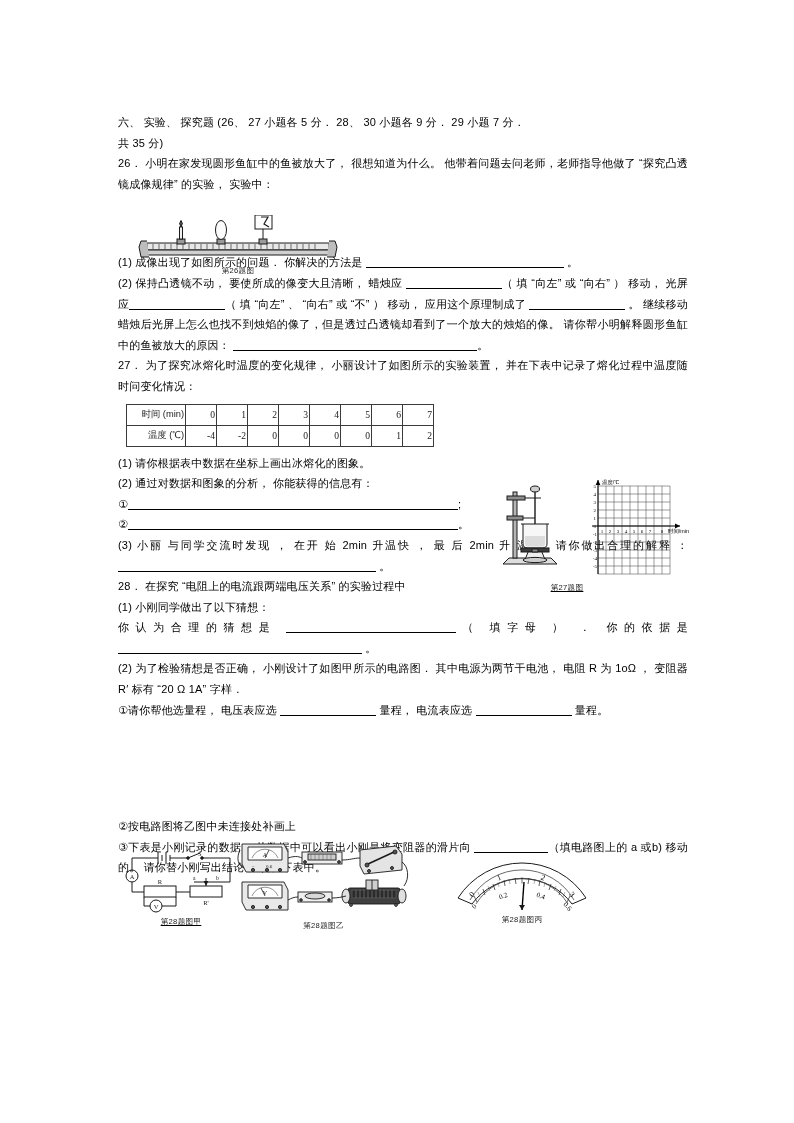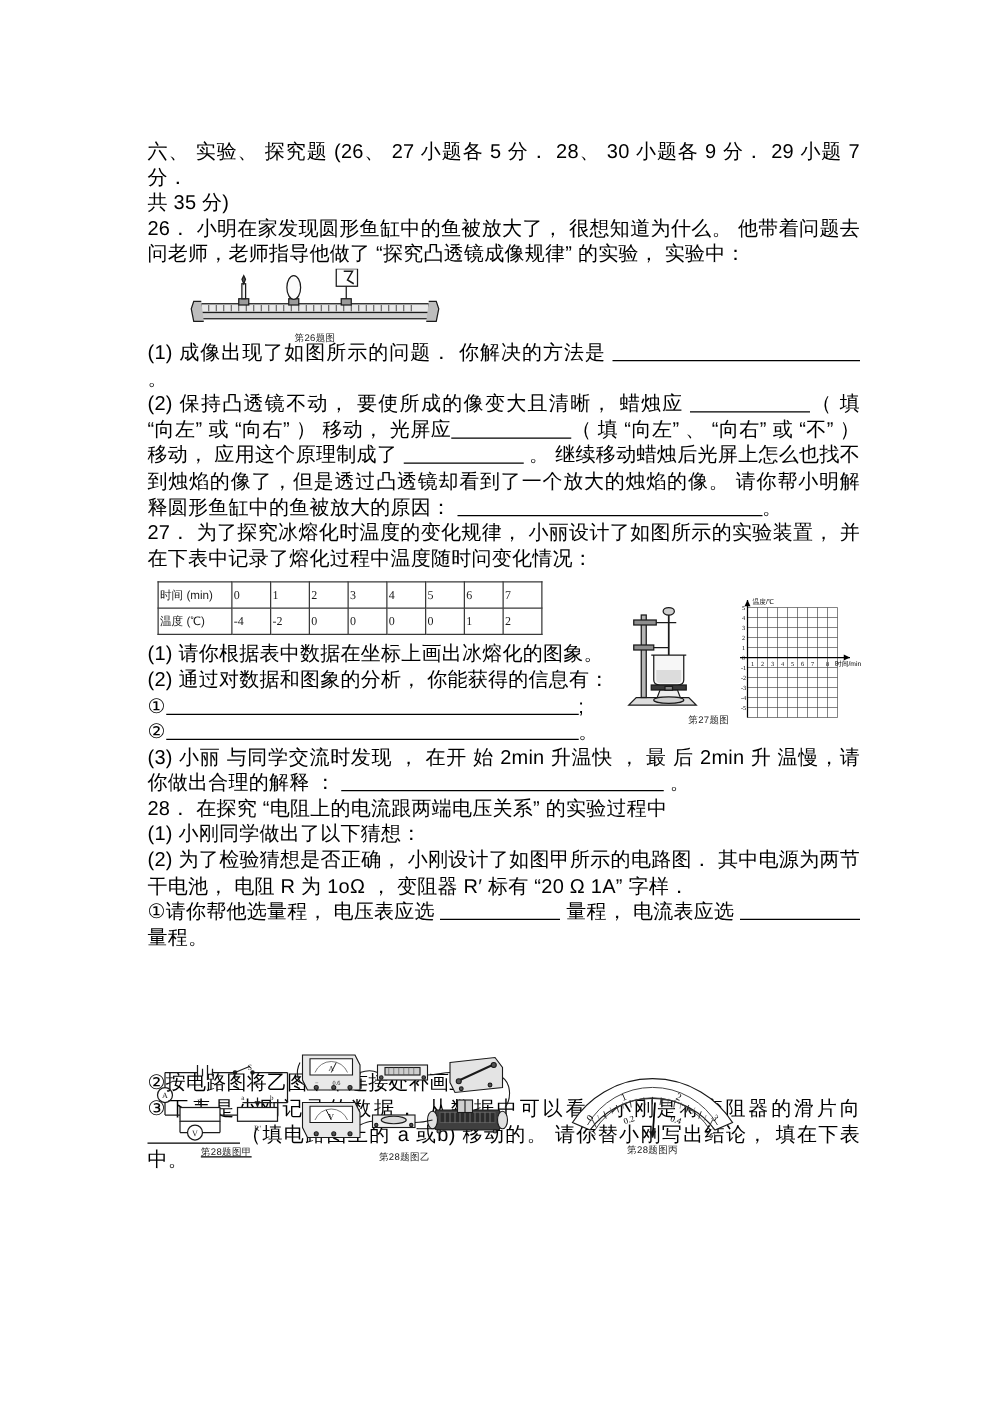--- a/index.html
+++ b/index.html
@@ -18,21 +18,21 @@
     background: #ffffff;
     overflow: hidden;
   }
   #content {
     position: absolute;
     left: 118px;
     top: 112px;
     width: 570px;
   }
   .ln {
-    font-size: 16px;
+    font-size: 11px;
     line-height: 20.6px;
     letter-spacing: 0.2px;
     white-space: pre-wrap;
     word-break: break-all;
     text-align: justify;
   }
   .blk { margin: 0; }
   .u {
     display: inline-block;
     border-bottom: 1px solid #000;
@@ -59,21 +59,21 @@
 
   
   .dtable {
     border-collapse: collapse;
     margin: 7px 0 6px 8px;
     background: #fff;
   }
   .dtable td {
     border: 1px solid #3a3a3a;
     font-size: 9.6px;
-    text-align: left;
+    text-align: right;
     color: #1a1a1a;
     height: 18px;
     font-family: "Liberation Serif", "DejaVu Serif", serif;
   }
   .dtable td.hdr {
     width: 56px;
     font-family: "Liberation Sans", sans-serif;
     font-size: 9.3px;
   }
   .dtable td.val { width: 28px; }
@@ -129,32 +129,33 @@
       </table>
 
     <p class="ln blk">(1) 请你根据表中数据在坐标上画出冰熔化的图象。</p>
     <p class="ln blk">(2) 通过对数据和图象的分析， 你能获得的信息有：</p>
     <p class="ln blk"><span>①</span><span class="u u-full"></span><span>;</span></p>
     <p class="ln blk"><span>②</span><span class="u u-full"></span><span>。</span></p>
     <p class="ln blk"><span>(3) 小丽 与同学交流时发现 ， 在开 始 2min 升温快 ， 最 后 2min 升 温慢，请你做出合理的解释 ： </span><span class="u u-wide"></span><span> 。</span></p>
 
     <p class="ln blk">28． 在探究 “电阻上的电流跟两端电压关系” 的实验过程中</p>
     <p class="ln blk">(1) 小刚同学做出了以下猜想：</p>
+    <p class="ln blk"><span>你认为合理的猜想是 </span><span class="u u-lg"></span><span>（ 填字母 ） ． 你的依据是</span><span class="u u-ans"></span><span> 。</span></p>
 
     <p class="ln blk">(2) 为了检验猜想是否正确， 小刚设计了如图甲所示的电路图． 其中电源为两节干电池， 电阻 R 为 1oΩ ， 变阻器 R′ 标有 “20 Ω 1A” 字样．</p>
     <p class="ln blk"><span>①请你帮他选量程， 电压表应选 </span><span class="u u-md"></span><span> 量程， 电流表应选 </span><span class="u u-md"></span><span> 量程。</span></p>
 
     <div class="spacer-28"></div>
 
     <p class="ln blk">②按电路图将乙图中未连接处补画上</p>
     <p class="ln blk"><span>③下表是小刚记录的数据． 从数据中可以看出小刚是将变阻器的滑片向 </span><span class="u u-sm"></span><span>（填电路图上的 a 或b) 移动的。 请你替小刚写出结论， 填在下表中。</span></p>
 
   </div>
 
-  <div class="fig" style="left:147px; top:215px; width:210px;">
+  <div class="fig" style="left:133px; top:215px; width:210px;">
     <svg width="210" height="50" viewBox="0 0 210 50">
       <g stroke="#1a1a1a" fill="none" stroke-width="1">
 
         <rect x="14" y="28" width="182" height="7" fill="#e8e8e8" stroke="#1a1a1a"></rect>
         <rect x="14" y="35" width="182" height="5" fill="#cfcfcf" stroke="#1a1a1a"></rect>
 
         <g stroke="#333" stroke-width="0.7">
           <line x1="20" y1="29" x2="20" y2="34"></line>
             <line x1="26" y1="29" x2="26" y2="34"></line>
           <line x1="32" y1="29" x2="32" y2="34"></line>
@@ -304,21 +305,21 @@
         <text x="42" y="57">3</text>
         <text x="50" y="57">4</text>
         <text x="58" y="57">5</text>
         <text x="66" y="57">6</text>
         <text x="74" y="57">7</text>
         <text x="86" y="57">8</text>
       </g>
     </svg>
   </div>
 
-  <div class="fig" style="left:527px; top:570px; width:80px;">
+  <div class="fig" style="left:527px; top:582px; width:80px;text-decoration:underline;">
     <div class="cap">第27题图</div>
   </div>
 
   <div class="fig" style="left:120px; top:848px; width:122px;text-decoration:underline;">
     <svg width="122" height="68" viewBox="0 0 122 68">
       <g stroke="#1a1a1a" stroke-width="1" fill="none">
 
         <line x1="12" y1="10" x2="38" y2="10"></line>
 
         <g>

